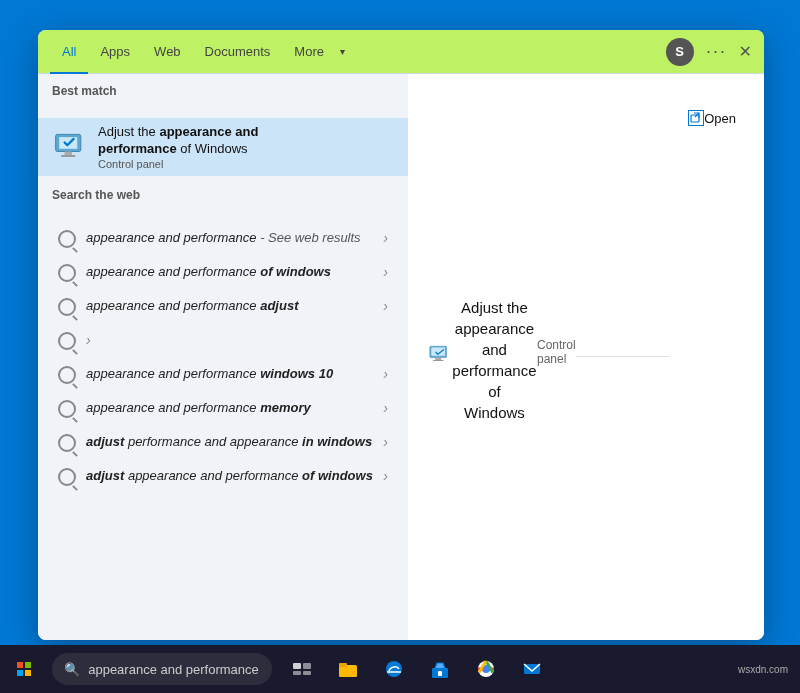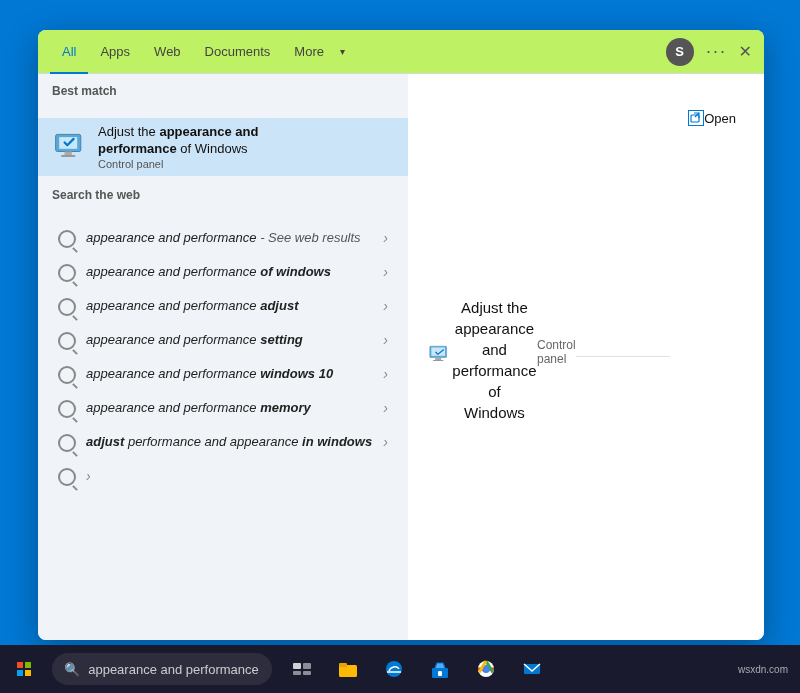--- a/index.html
+++ b/index.html
@@ -403,23 +403,20 @@
       <div class="web-item">
         <div class="web-search-icon"></div>
         <div class="web-item-text">
           appearance and performance <strong>adjust</strong>
         </div>
         <div class="web-item-arrow">›</div>
       </div>
 
       <div class="web-item">
         <div class="web-search-icon"></div>
-        <div class="web-item-text">
-          appearance and performance <strong>setting</strong>
-        </div>
         <div class="web-item-arrow">›</div>
       </div>
 
       <div class="web-item">
         <div class="web-search-icon"></div>
         <div class="web-item-text">
           appearance and performance <strong>windows 10</strong>
         </div>
         <div class="web-item-arrow">›</div>
       </div>
@@ -435,20 +432,23 @@
       <div class="web-item">
         <div class="web-search-icon"></div>
         <div class="web-item-text">
           <strong>adjust</strong> performance and appearance <strong>in windows</strong>
         </div>
         <div class="web-item-arrow">›</div>
       </div>
 
       <div class="web-item">
         <div class="web-search-icon"></div>
+        <div class="web-item-text">
+          <strong>adjust</strong> appearance and performance <strong>of windows</strong>
+        </div>
         <div class="web-item-arrow">›</div>
       </div>
     </div>
 
     <div class="right-panel">
 
       <svg class="app-big-icon" viewBox="0 0 80 60" xmlns="http://www.w3.org/2000/svg">
         <rect x="6" y="4" width="56" height="38" rx="3" fill="#5ca8d4" stroke="#3a7fa8" stroke-width="1.5"></rect>
         <rect x="11" y="8" width="46" height="28" fill="#c8e8f8"></rect>
         <rect x="24" y="42" width="20" height="8" fill="#aaa"></rect>

